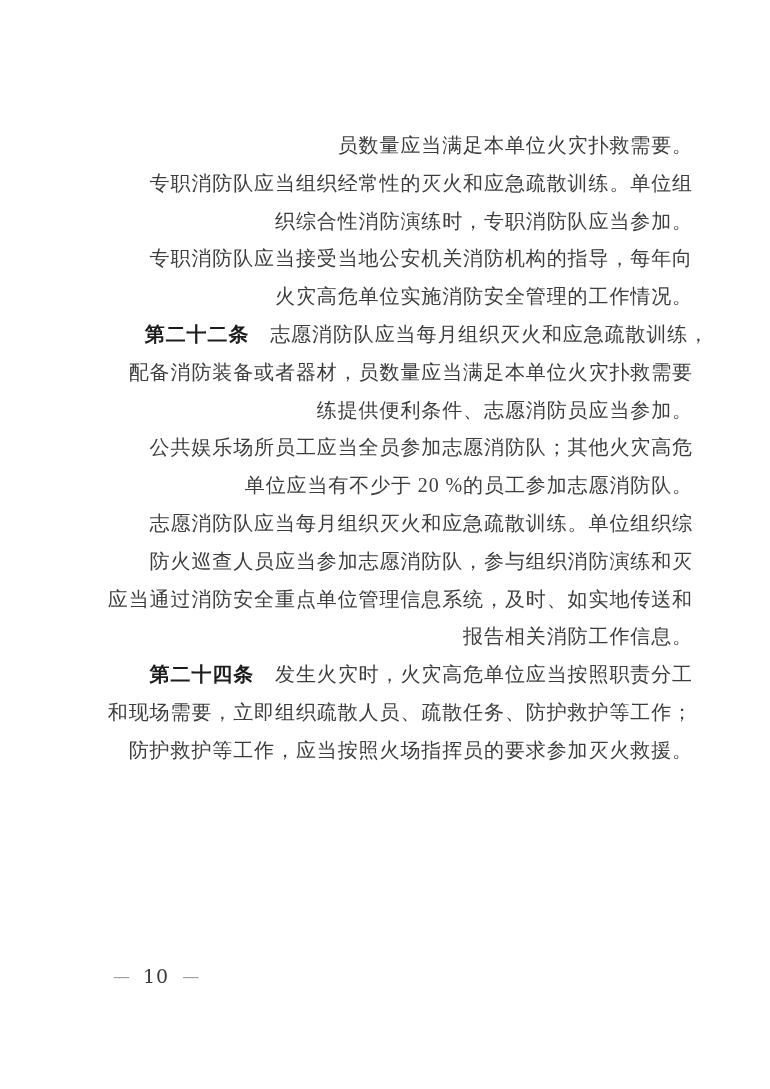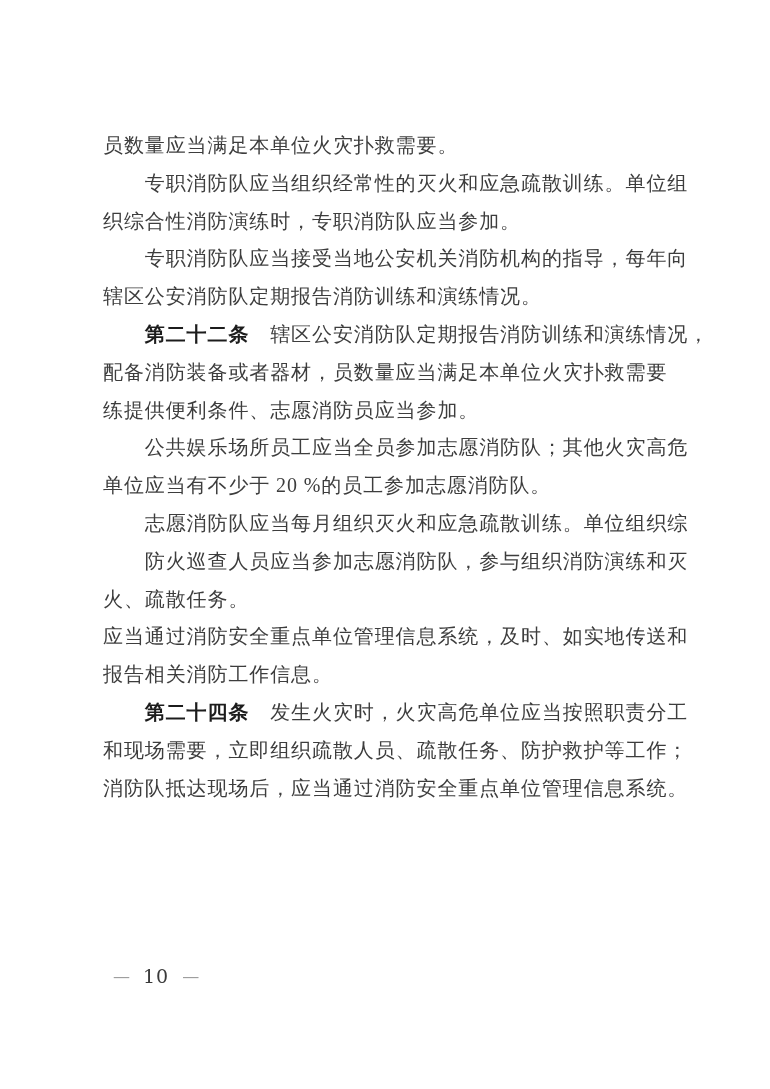--- a/index.html
+++ b/index.html
@@ -22,20 +22,21 @@
     width: 590px;
     color: #3d3d3d;
     font-size: 20px;
     line-height: 37.8px;
     letter-spacing: 0.9px;
     text-align: left;
     white-space: nowrap;
   }
   .line {
     height: 37.8px;
+    text-align: right;
   }
   .line.indent {
     text-indent: 41.8px;
   }
   .article {
     font-family: Liberation Serif, serif;
     font-weight: 700;
     color: #1c1c1c;
   }
   .page-number {
@@ -61,34 +62,33 @@
 </head>
 <body>
 
 <div class="page">
 
   <div class="text-block">
       <div class="line"><span>员数量应当满足本单位火灾扑救需要。</span></div>
       <div class="line indent"><span>专职消防队应当组织经常性的灭火和应急疏散训练。单位组</span></div>
       <div class="line"><span>织综合性消防演练时，专职消防队应当参加。</span></div>
       <div class="line indent"><span>专职消防队应当接受当地公安机关消防机构的指导，每年向</span></div>
-      <div class="line"><span>辖区公安消防队定期报告消防训练和演练情况。</span></div>
-      <div class="line indent"><span class="article">第二十二条</span><span>　辖区公安消防队定期报告消防训练和演练情况，</span></div>
+      <div class="line"><span>火灾高危单位实施消防安全管理的工作情况。</span></div>
+      <div class="line indent"><span class="article">第二十二条</span><span>　志愿消防队应当每月组织灭火和应急疏散训练，</span></div>
       <div class="line"><span>配备消防装备或者器材，员数量应当满足本单位火灾扑救需要</span></div>
       <div class="line"><span>练提供便利条件、志愿消防员应当参加。</span></div>
       <div class="line indent"><span>公共娱乐场所员工应当全员参加志愿消防队；其他火灾高危</span></div>
       <div class="line"><span>单位应当有不少于 20 %的员工参加志愿消防队。</span></div>
       <div class="line indent"><span>志愿消防队应当每月组织灭火和应急疏散训练。单位组织综</span></div>
       <div class="line indent"><span>防火巡查人员应当参加志愿消防队，参与组织消防演练和灭</span></div>
-      <div class="line"><span>火、疏散任务。</span></div>
       <div class="line"><span>应当通过消防安全重点单位管理信息系统，及时、如实地传送和</span></div>
       <div class="line"><span>报告相关消防工作信息。</span></div>
       <div class="line indent"><span class="article">第二十四条</span><span>　发生火灾时，火灾高危单位应当按照职责分工</span></div>
       <div class="line"><span>和现场需要，立即组织疏散人员、疏散任务、防护救护等工作；</span></div>
-      <div class="line"><span>消防队抵达现场后，应当通过消防安全重点单位管理信息系统。</span></div>
+      <div class="line"><span>防护救护等工作，应当按照火场指挥员的要求参加灭火救援。</span></div>
     </div>
 
   <div class="page-number">
     <span class="dash">—</span>
     <span class="num">10</span>
     <span class="dash">—</span>
   </div>
 
 </div>
 

